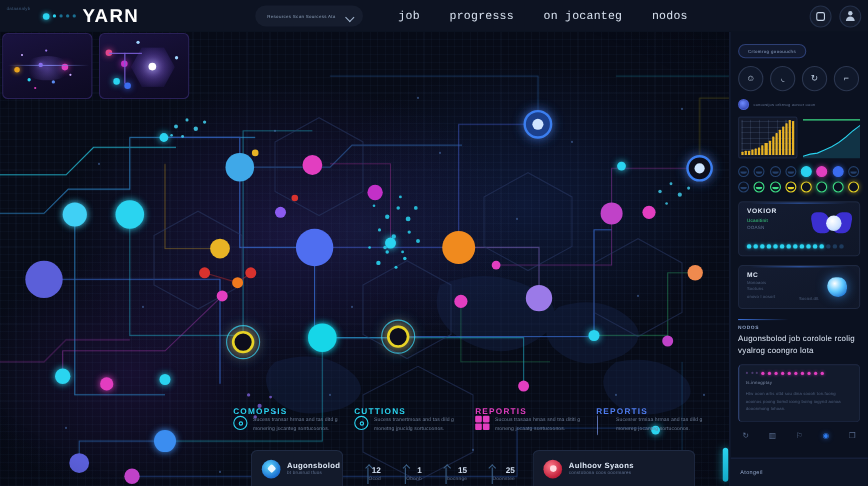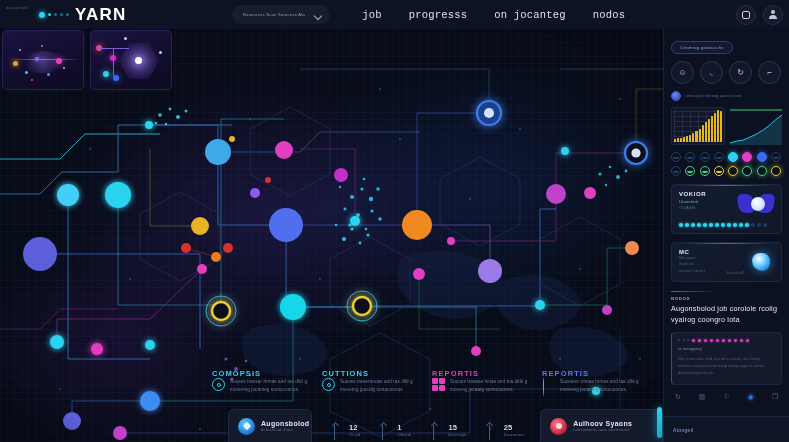--- a/index.html
+++ b/index.html
@@ -166,21 +166,21 @@
     background: radial-gradient(circle at 40% 35%, #5fd8ff, #1b6fd0 70%);
     display:flex; align-items:center; justify-content:center;
   }
   .bb-badge.red { background: radial-gradient(circle at 40% 35%, #ff7a8a, #c01f3a 70%); }
   .bb-badge i { width: 6px; height: 6px; background: #e9f6ff; border-radius: 1.5px; transform: rotate(45deg); display:block; }
   .bb-badge.red i { background:#ffd9df; border-radius:50%; transform:none; }
   .bb-t1 { font-size: 7px; font-weight: bold; color: #dce6f4; letter-spacing: .3px; }
   .bb-t2 { font-size: 4.2px; color: #5f7characters; }
   .bb-t2 { font-size: 4.2px; color: #5f7090; letter-spacing: .15px; }
   .stats { display: flex; align-items: flex-end; gap: 22px; margin-left: 22px; padding-bottom: 2px; }
-  .stat { display: flex; gap: 14px; align-items: flex-start; }
+  .stat { display: flex; gap: 0; align-items: flex-start; text-align: right; }
   .stat-bar { width: 1px; height: 15px; background: #3b5f86; margin-top: 1px; position: relative; }
   .stat-bar::before {
     content:''; position:absolute; top:-2px; left:-1.5px; width:4px; height:4px;
     border-left:1px solid #3b5f86; border-top:1px solid #3b5f86; transform: rotate(45deg);
   }
   .stat-v { font-size: 7.5px; color: #cfdcee; font-weight: bold; line-height: 1.1; }
   .stat-l { font-size: 4.4px; color: #5f7090; letter-spacing: .2px; }
   .bb-accent {
     position: absolute; right: 1px; bottom: 4px;
     width: 5px; height: 31px; border-radius: 3px;

